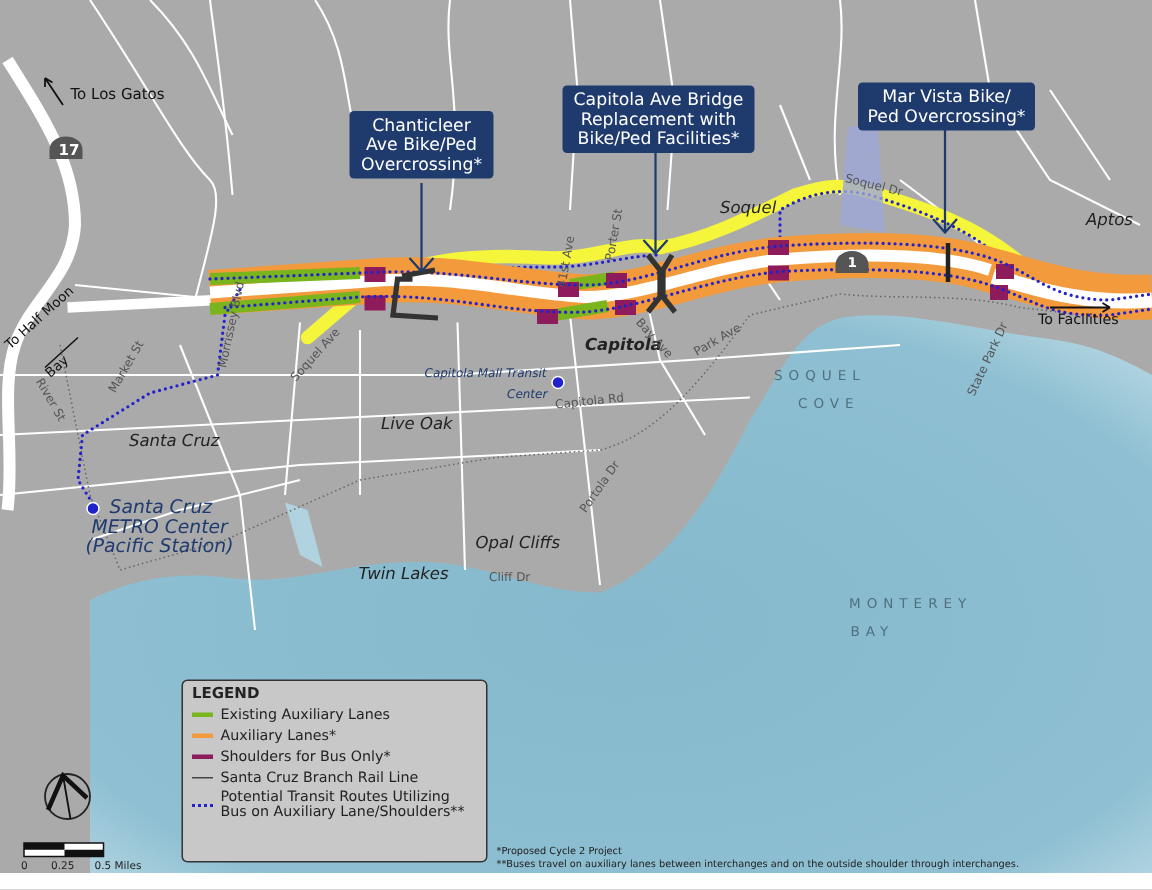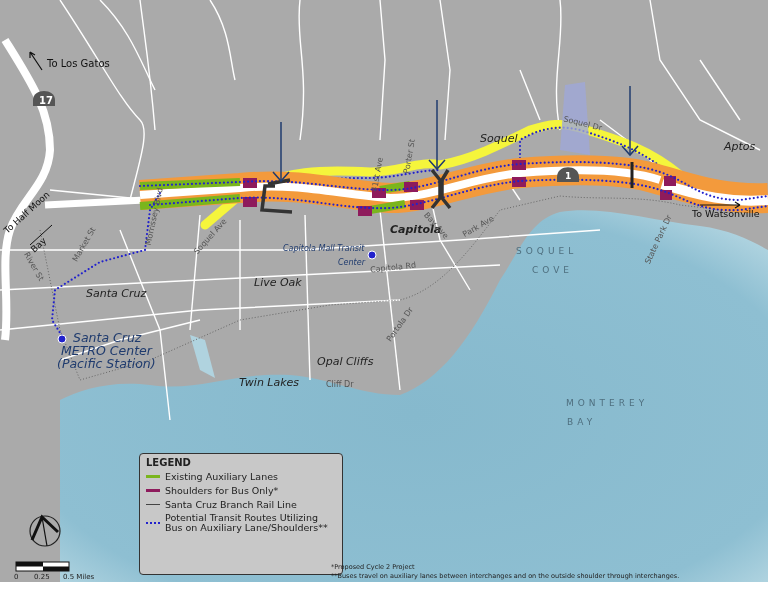--- a/index.html
+++ b/index.html
@@ -4,21 +4,21 @@
 <style>
   html,body{margin:0;padding:0;}
   body{width:768px;height:593px;overflow:hidden;background:#ffffff;font-family:"Liberation Sans",sans-serif;}
   #map{position:relative;width:768px;height:582px;overflow:hidden;background:#aaaaaa;}
   #map svg.base{position:absolute;left:0;top:0;}
   .lbl{position:absolute;white-space:nowrap;font-family:"DejaVu Sans",sans-serif;}
   .place{font-style:italic;color:#222;font-size:11px;}
   .street{color:#555;font-size:8px;}
   .water{color:#4f6f7f;font-size:9px;letter-spacing:4px;text-align:center;}
   .callout{position:absolute;background:#1f3b6e;color:#fff;border-radius:3px;text-align:center;font-family:"DejaVu Sans",sans-serif;font-size:11.5px;line-height:13px;padding:3px 5px;box-sizing:border-box;}
-  .legend{position:absolute;left:139px;top:453px;width:204px;height:122px;background:#c8c8c8;border:1px solid #333;border-radius:4px;box-sizing:border-box;padding:3px 6px;font-family:"DejaVu Sans",sans-serif;font-size:9.5px;color:#222;}
+  .legend{position:absolute;left:121px;top:453px;width:204px;height:122px;background:#c8c8c8;border:1px solid #333;border-radius:4px;box-sizing:border-box;padding:3px 6px;font-family:"DejaVu Sans",sans-serif;font-size:9.5px;color:#222;}
   .legend .title{font-weight:bold;font-size:10px;margin-bottom:1px;}
   .legend .row{display:flex;align-items:center;height:14px;}
   .legend .sw{width:14px;height:3px;margin-right:5px;flex:none;}
   .legend .rail{width:14px;height:0;border-top:1px solid #444;margin-right:5px;flex:none;position:relative;}
   .legend .dots{width:14px;height:0;border-top:2px dotted #2222cc;margin-right:5px;flex:none;}
   .legend .row.two{height:24px;line-height:10px;}
   .foot{position:absolute;font-family:"DejaVu Sans",sans-serif;font-size:6.5px;color:#222;}
   .scale-txt{position:absolute;font-size:7px;color:#222;font-family:"DejaVu Sans",sans-serif;}
   .arrow-lbl{position:absolute;font-size:10px;color:#111;font-family:"DejaVu Sans",sans-serif;}
 </style>
@@ -141,28 +141,31 @@
       <path d="M42,517 L47,546" stroke="#111" stroke-width="1.2"></path>
     </g>
 
     <g>
       <rect x="16" y="562" width="53" height="9" fill="#fff" stroke="#111"></rect>
       <rect x="16" y="562" width="27" height="4.5" fill="#111"></rect>
       <rect x="43" y="566.5" width="26" height="4.5" fill="#111"></rect>
     </g>
   </svg>
 
+  <div class="callout" style="left:233px;top:74px;width:96px;">Chanticleer Ave Bike/Ped Overcrossing*</div>
+  <div class="callout" style="left:375px;top:57px;width:128px;">Capitola Ave Bridge Replacement with Bike/Ped Facilities*</div>
+  <div class="callout" style="left:572px;top:55px;width:118px;">Mar Vista Bike/ Ped Overcrossing*</div>
 
   <div class="lbl" style="left:39px;top:95px;font-size:10px;font-weight:bold;color:#fff;">17</div>
   <div class="lbl" style="left:565px;top:171px;font-size:9px;font-weight:bold;color:#fff;">1</div>
 
   <div class="arrow-lbl" style="left:47px;top:58px;">To Los Gatos</div>
   <div class="arrow-lbl" style="left:2px;top:228px;transform:rotate(-42deg);transform-origin:left top;font-size:9px;">To Half Moon</div>
   <div class="arrow-lbl" style="left:30px;top:240px;transform:rotate(-42deg);font-size:9px;">Bay</div>
-  <div class="arrow-lbl" style="left:692px;top:208px;font-size:9.5px;">To Watsonville</div>
+  <div class="arrow-lbl" style="left:692px;top:208px;font-size:9.5px;">To Facilities</div>
 
   <div class="lbl place" style="left:480px;top:132px;">Soquel</div>
   <div class="lbl place" style="left:724px;top:140px;">Aptos</div>
   <div class="lbl place" style="left:390px;top:223px;font-weight:bold;">Capitola</div>
   <div class="lbl place" style="left:254px;top:276px;">Live Oak</div>
   <div class="lbl place" style="left:86px;top:287px;">Santa Cruz</div>
   <div class="lbl place" style="left:239px;top:332px;margin-top:44px;">Twin Lakes</div>
   <div class="lbl place" style="left:317px;top:355px;">Opal Cliffs</div>
 
   <div class="lbl" style="left:73px;top:331px;font-style:italic;font-size:12.5px;color:#1f3b6e;line-height:13px;">
@@ -196,20 +199,24 @@
   <div class="scale-txt" style="left:34px;top:573px;">0.25</div>
   <div class="scale-txt" style="left:63px;top:573px;">0.5 Miles</div>
 
   <div class="legend">
     <div class="title">LEGEND</div>
     <div class="row">
         <span class="sw" style="background:#7ab51d"></span>
         <span>Existing Auxiliary Lanes</span>
       </div>
     <div class="row">
+        <span class="sw" style="background:#f39a3c"></span>
+        <span>Auxiliary Lanes*</span>
+      </div>
+    <div class="row">
         <span class="sw" style="background:#8e1b5c"></span>
         <span>Shoulders for Bus Only*</span>
       </div>
     <div class="row">
         <span class="rail"></span>
         <span>Santa Cruz Branch Rail Line</span>
       </div>
     <div class="row two">
         <span class="dots"></span>
         <span>Potential Transit Routes Utilizing Bus on Auxiliary Lane/Shoulders**</span>

